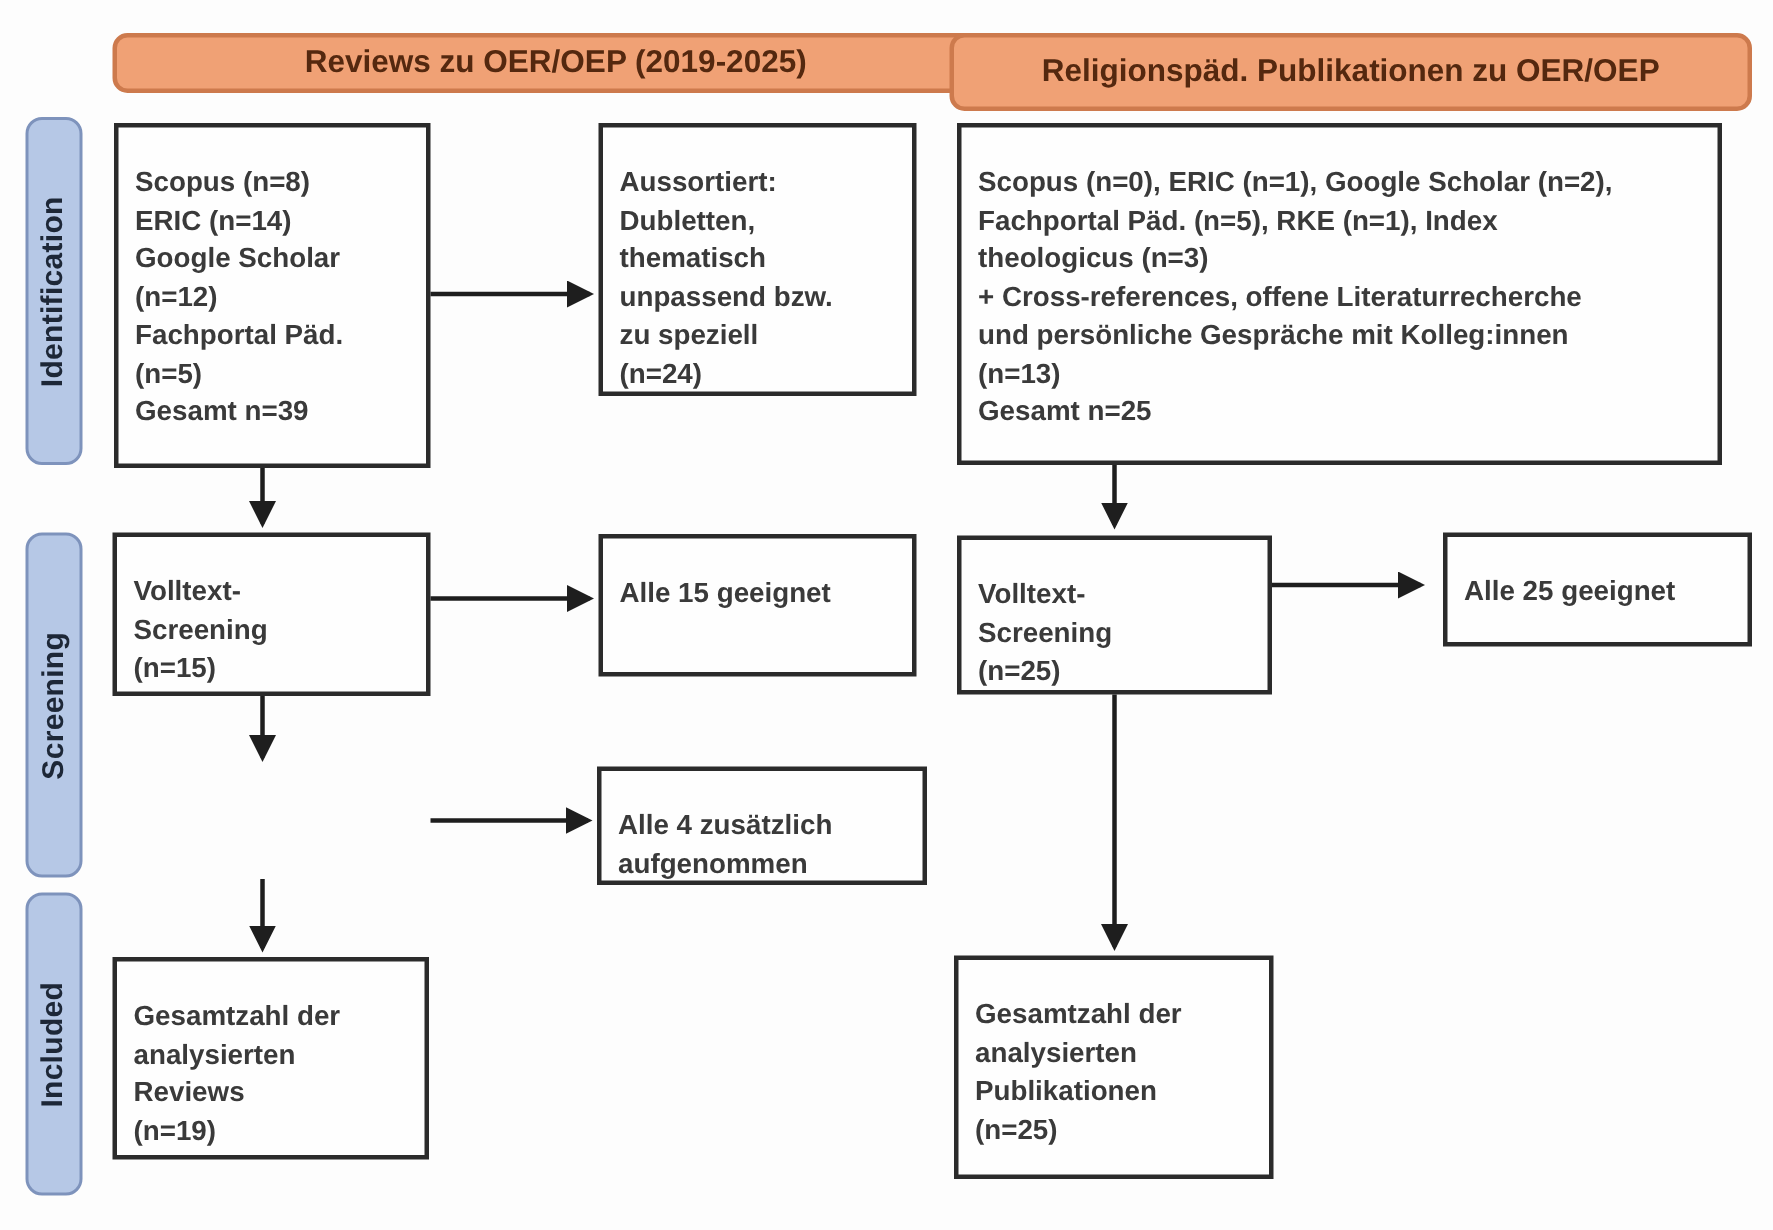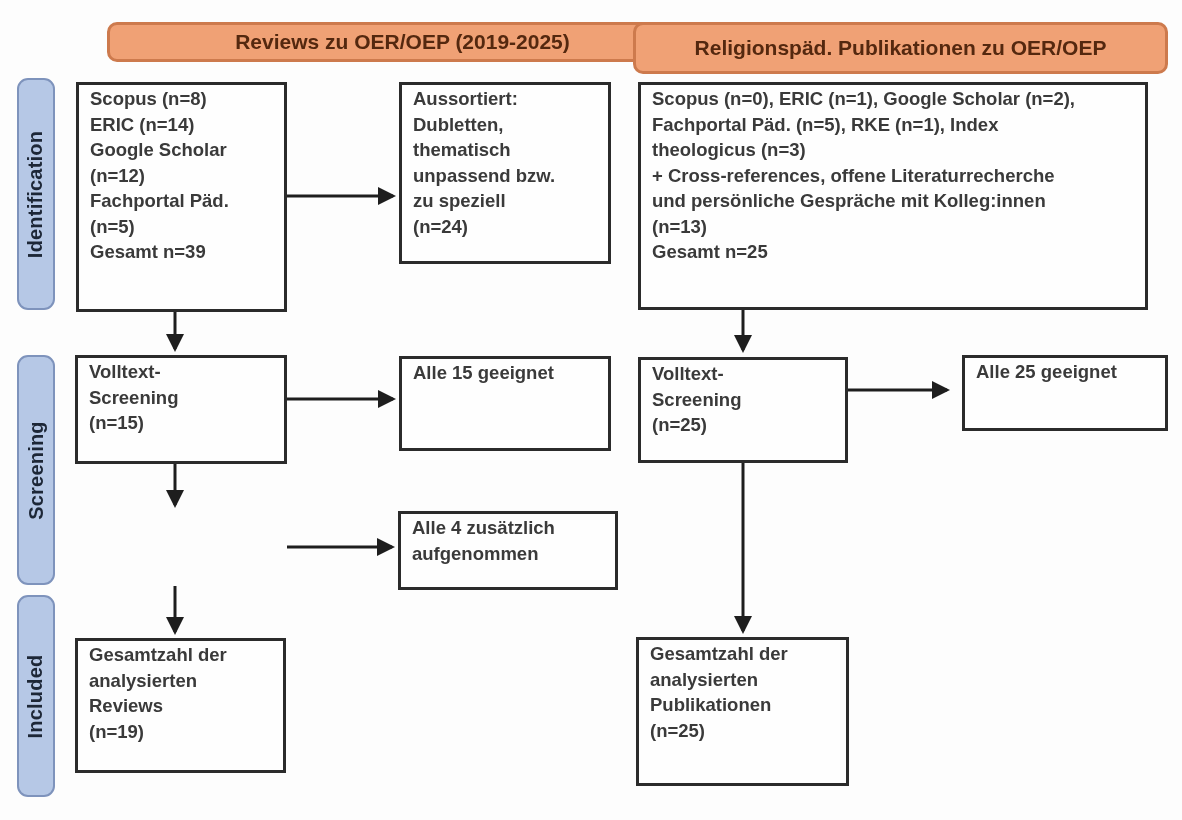--- a/index.html
+++ b/index.html
@@ -49,34 +49,34 @@
   }
   .fbox {
     position: absolute;
     background: #fefefe;
     border: 3px solid var(--box-border);
     box-sizing: border-box;
     color: var(--box-text);
     font-size: 18.5px;
     font-weight: bold;
     line-height: 1.38;
-    padding: 1px 11px;
+    padding: 23px 11px;
     white-space: pre;
     overflow: visible;
   }
   #arrow-layer {
     position: absolute;
     left: 0; top: 0;
     pointer-events: none;
   }
   #arrow-layer line { stroke: var(--arrow); stroke-width: 3; }
   #arrow-head-path { fill: var(--arrow); }
 
   
-  #header-reviews   { left: 75px;  top: 22px; width: 591px; height: 40px; margin-left: 32px; }
+  #header-reviews   { left: 75px;  top: 22px; width: 591px; height: 40px; }
   #header-relpaed   { left: 633px; top: 22px; width: 535px; height: 52px; }
 
   #stage-identification { left: 17px; top: 78px;  width: 38px; height: 232px; }
   #stage-screening      { left: 17px; top: 355px; width: 38px; height: 230px; }
   #stage-included       { left: 17px; top: 595px; width: 38px; height: 202px; }
 
   #box-left-sources   { left: 76px;  top: 82px;  width: 211px; height: 230px; }
   #box-left-excluded  { left: 399px; top: 82px;  width: 212px; height: 182px; }
   #box-right-sources  { left: 638px; top: 82px;  width: 510px; height: 228px; }
   #box-left-fulltext  { left: 75px;  top: 355px; width: 212px; height: 109px; }

